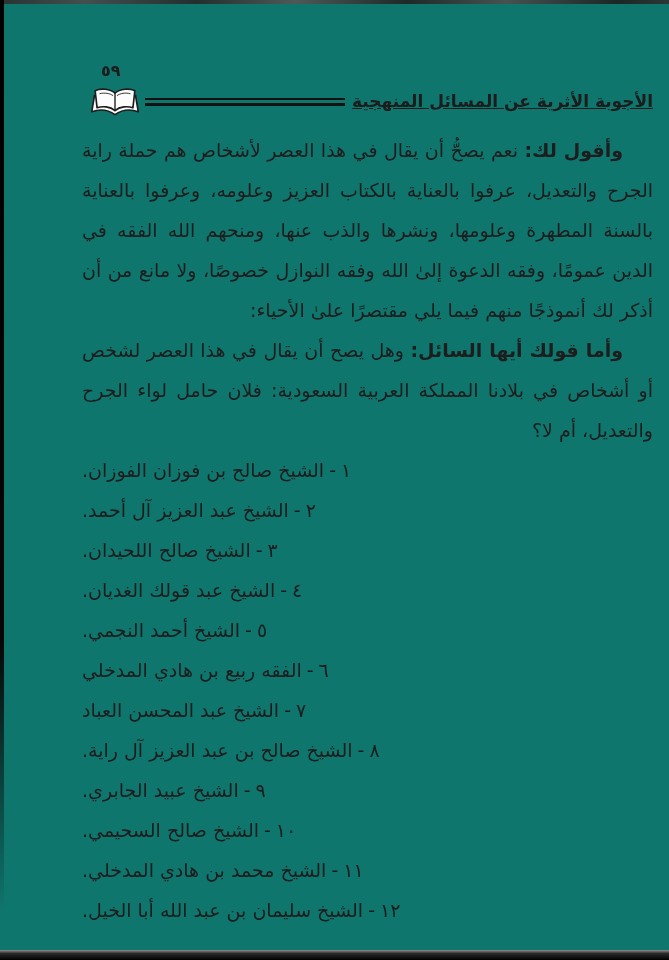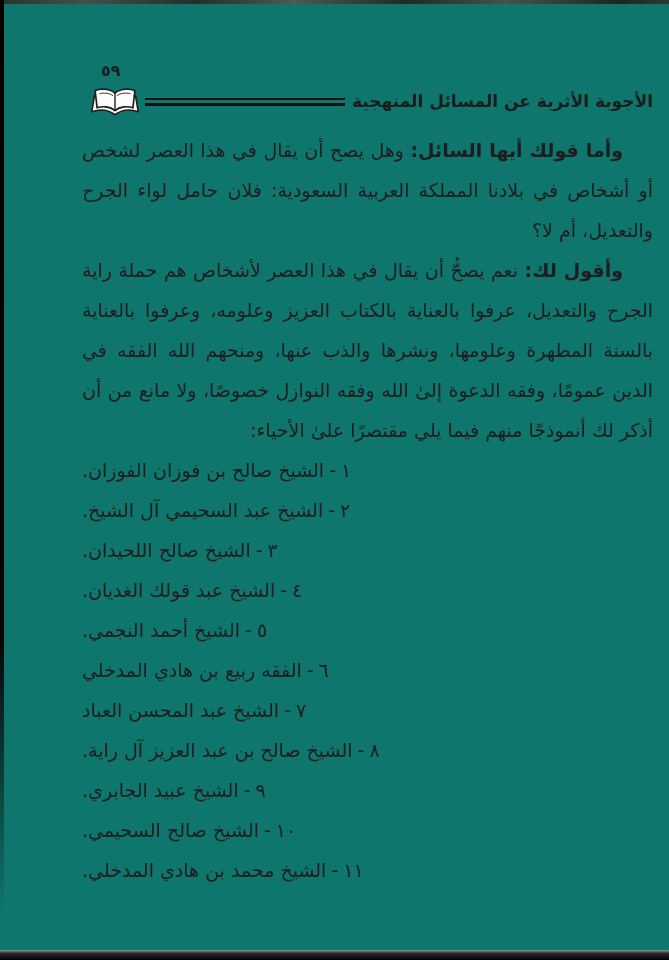--- a/index.html
+++ b/index.html
@@ -50,21 +50,21 @@
   .book-icon svg { display:block; width:50px; height:31px; }
   .double-rule {
     flex:1 1 auto; height:3px;
     border-top:2px solid #121212;
     border-bottom:3px solid #121212;
     margin:2px 7px 0 5px;
   }
   .page-title {
     flex:0 0 auto; margin:0;
     font-size:17px; font-weight:bold;
-    direction:rtl; white-space:nowrap;
+    direction:rtl; white-space:nowrap;text-decoration:underline;
   }
   
   .body-text {
     position:absolute; top:130px; right:49px; width:571px;
     direction:rtl; text-align:justify;
     font-size:19px; line-height:40px;
     color:#1d1d1d;
   }
   .body-text p { margin:0; text-indent:30px; }
   .lead { font-weight:bold; }
@@ -99,35 +99,35 @@
         <path d="M41 8 C36 6.6 30 7.6 27 10" fill="none" stroke="#1c1c1c" stroke-width="0.9"></path>
       </svg>
     </span>
     <div class="double-rule"></div>
     <h1 class="page-title">الأجوبة الأثرية عن المسائل المنهجية</h1>
   </div>
 
   <main class="body-text">
 
     <p>
-      <span class="lead">وأما قولك أيها السائل:</span>
-      <span>وهل يصح أن يقال في هذا العصر لشخص أو أشخاص في بلادنا المملكة العربية السعودية: فلان حامل لواء الجرح والتعديل، أم لا؟</span>
+      <span class="lead">وأقول لك:</span>
+      <span>نعم يصحُّ أن يقال في هذا العصر لأشخاص هم حملة راية الجرح والتعديل، عرفوا بالعناية بالكتاب العزيز وعلومه، وعرفوا بالعناية بالسنة المطهرة وعلومها، ونشرها والذب عنها، ومنحهم الله الفقه في الدين عمومًا، وفقه الدعوة إلىٰ الله وفقه النوازل خصوصًا، ولا مانع من أن أذكر لك أنموذجًا منهم فيما يلي مقتصرًا علىٰ الأحياء:</span>
     </p>
 
     <p>
-      <span class="lead">وأقول لك:</span>
-      <span>نعم يصحُّ أن يقال في هذا العصر لأشخاص هم حملة راية الجرح والتعديل، عرفوا بالعناية بالكتاب العزيز وعلومه، وعرفوا بالعناية بالسنة المطهرة وعلومها، ونشرها والذب عنها، ومنحهم الله الفقه في الدين عمومًا، وفقه الدعوة إلىٰ الله وفقه النوازل خصوصًا، ولا مانع من أن أذكر لك أنموذجًا منهم فيما يلي مقتصرًا علىٰ الأحياء:</span>
+      <span class="lead">وأما قولك أيها السائل:</span>
+      <span>وهل يصح أن يقال في هذا العصر لشخص أو أشخاص في بلادنا المملكة العربية السعودية: فلان حامل لواء الجرح والتعديل، أم لا؟</span>
     </p>
 
     <ol class="sheikh-list">
       <li>
         <span class="num">١</span><span class="dash">-</span><span>الشيخ صالح بن فوزان الفوزان.</span>
       </li>
       <li>
-        <span class="num">٢</span><span class="dash">-</span><span>الشيخ عبد السحيمي آل الشيخ.</span>
+        <span class="num">٢</span><span class="dash">-</span><span>الشيخ عبد العزيز آل أحمد.</span>
       </li>
       <li>
         <span class="num">٣</span><span class="dash">-</span><span>الشيخ صالح اللحيدان.</span>
       </li>
       <li>
         <span class="num">٤</span><span class="dash">-</span><span>الشيخ عبد قولك الغديان.</span>
       </li>
       <li>
         <span class="num">٥</span><span class="dash">-</span><span>الشيخ أحمد النجمي.</span>
       </li>
@@ -142,16 +142,19 @@
       </li>
       <li>
         <span class="num">٩</span><span class="dash">-</span><span>الشيخ عبيد الجابري.</span>
       </li>
       <li>
         <span class="num">١٠</span><span class="dash">-</span><span>الشيخ صالح السحيمي.</span>
       </li>
       <li>
         <span class="num">١١</span><span class="dash">-</span><span>الشيخ محمد بن هادي المدخلي.</span>
       </li>
+      <li>
+        <span class="num">١٢</span><span class="dash">-</span><span>الشيخ سليمان بن عبد الله أبا الخيل.</span>
+      </li>
     </ol>
 
   </main>
 </div>
 
 </body></html>

